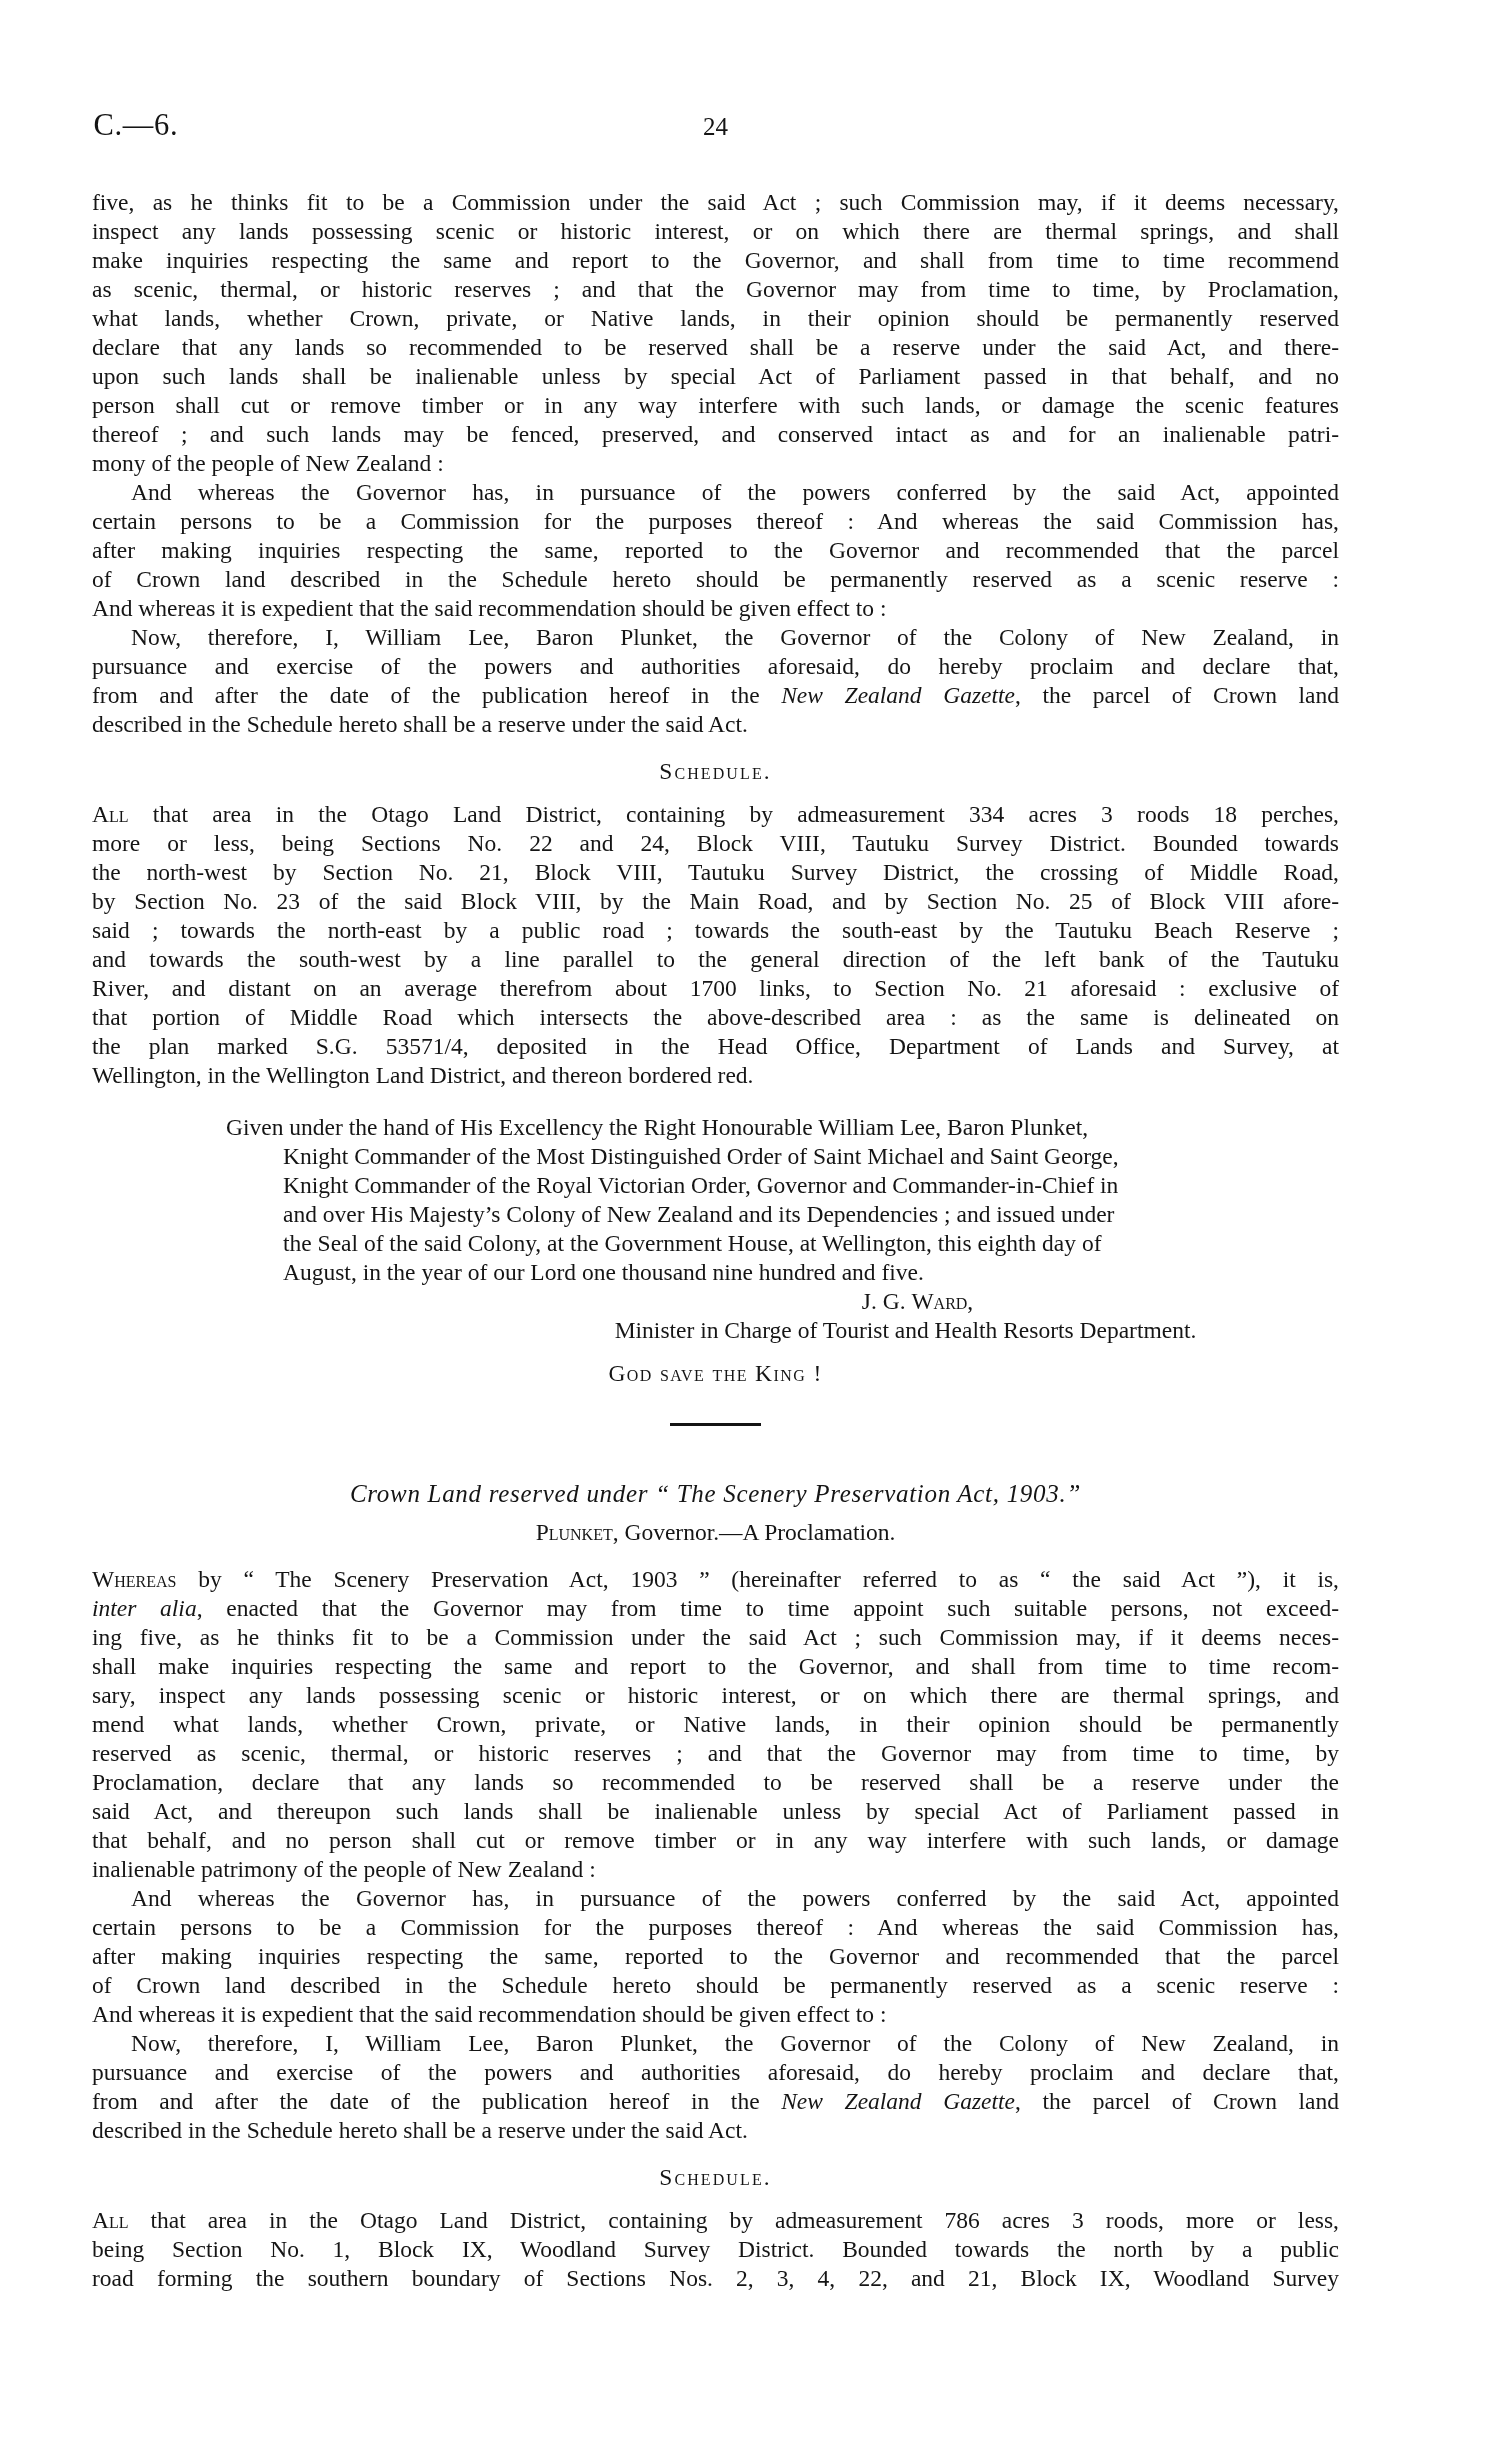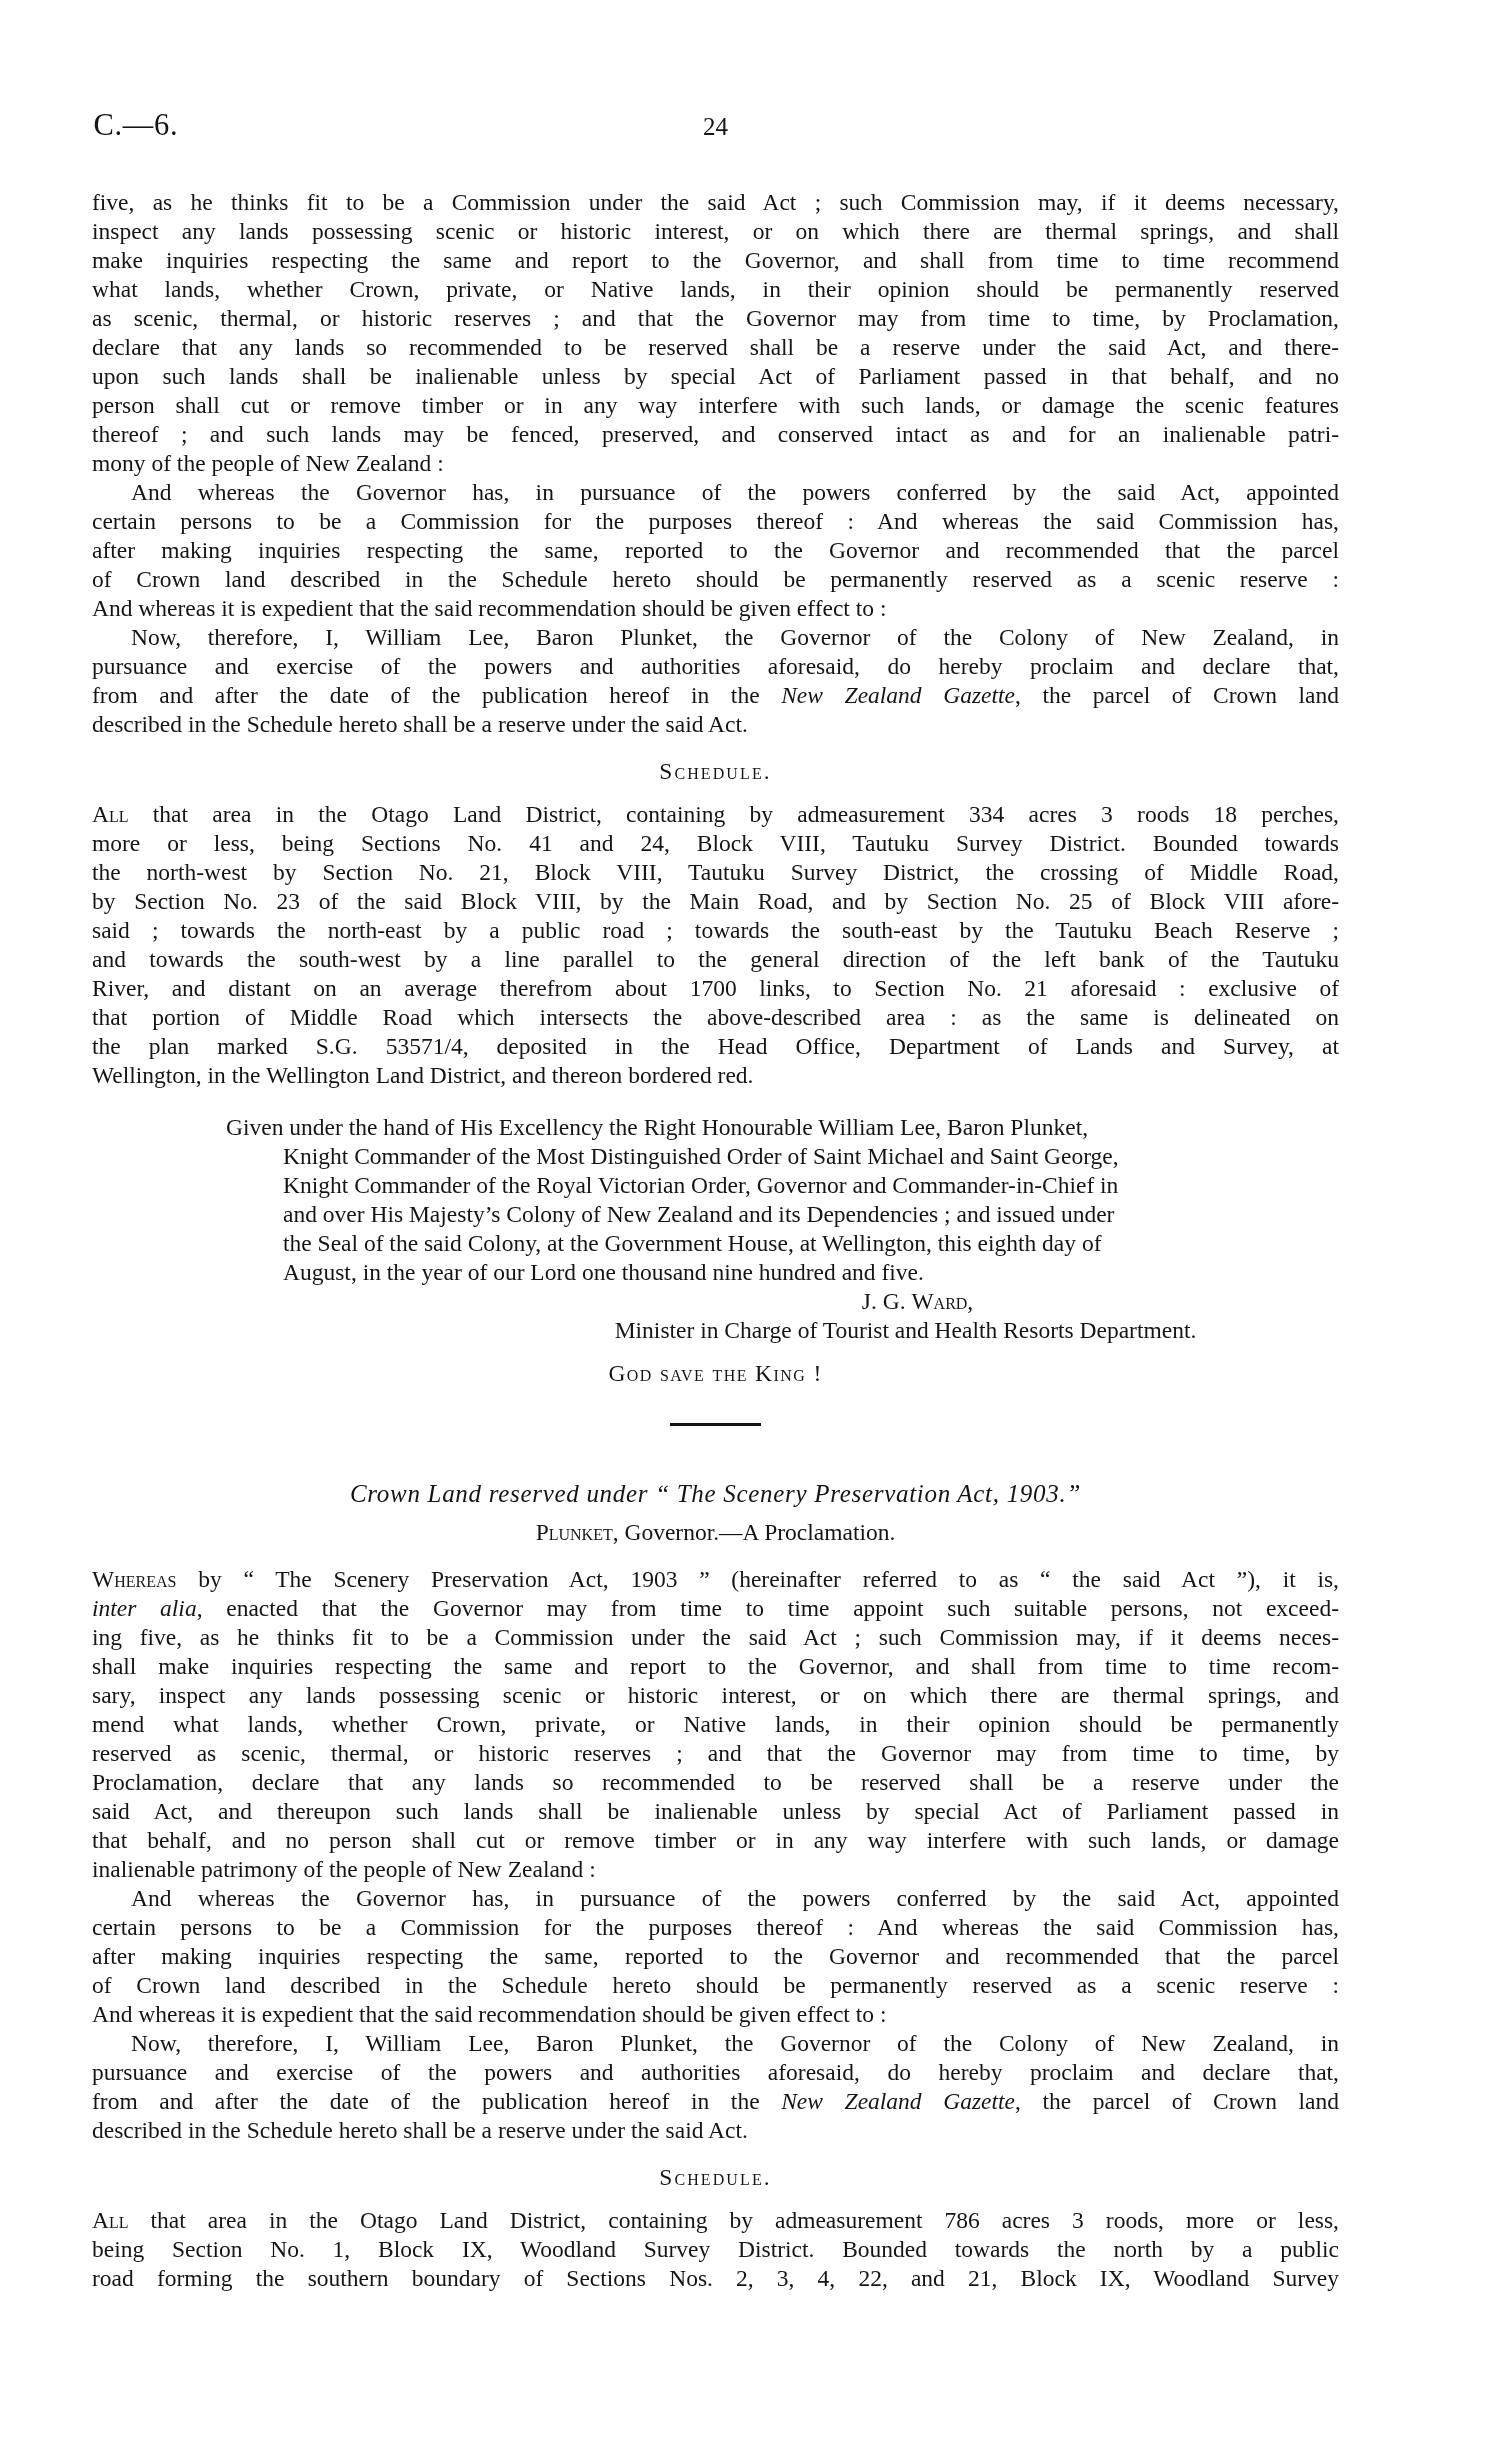--- a/index.html
+++ b/index.html
@@ -68,22 +68,22 @@
   <header class="pagehead">
     <span class="docref">C.—6.</span>
     <span class="pageno">24</span>
   </header>
 
   <section>
     <div class="para">
         <div class="tline just">five, as he thinks fit to be a Commission under the said Act ; such Commission may, if it deems necessary,</div>
         <div class="tline just">inspect any lands possessing scenic or historic interest, or on which there are thermal springs, and shall</div>
         <div class="tline just">make inquiries respecting the same and report to the Governor, and shall from time to time recommend</div>
+        <div class="tline just">as scenic, thermal, or historic reserves ; and that the Governor may from time to time, by Proclamation,</div>
         <div class="tline just">what lands, whether Crown, private, or Native lands, in their opinion should be permanently reserved</div>
-        <div class="tline just">as scenic, thermal, or historic reserves ; and that the Governor may from time to time, by Proclamation,</div>
         <div class="tline just">declare that any lands so recommended to be reserved shall be a reserve under the said Act, and there-</div>
         <div class="tline just">upon such lands shall be inalienable unless by special Act of Parliament passed in that behalf, and no</div>
         <div class="tline just">person shall cut or remove timber or in any way interfere with such lands, or damage the scenic features</div>
         <div class="tline just">thereof ; and such lands may be fenced, preserved, and conserved intact as and for an inalienable patri-</div>
         <div class="tline">mony of the people of New Zealand :</div>
       </div>
     <div class="para indent1">
         <div class="tline just">And whereas the Governor has, in pursuance of the powers conferred by the said Act, appointed</div>
         <div class="tline just">certain persons to be a Commission for the purposes thereof : And whereas the said Commission has,</div>
         <div class="tline just">after making inquiries respecting the same, reported to the Governor and recommended that the parcel</div>
@@ -93,21 +93,21 @@
     <div class="para indent1">
         <div class="tline just">Now, therefore, I, William Lee, Baron Plunket, the Governor of the Colony of New Zealand, in</div>
         <div class="tline just">pursuance and exercise of the powers and authorities aforesaid, do hereby proclaim and declare that,</div>
         <div class="tline just">from and after the date of the publication hereof in the <i>New Zealand Gazette</i>, the parcel of Crown land</div>
         <div class="tline">described in the Schedule hereto shall be a reserve under the said Act.</div>
       </div>
 
     <h3 class="schedhead"><span class="sc">Schedule.</span></h3>
     <div class="para">
         <div class="tline just"><span class="sc">All</span> that area in the Otago Land District, containing by admeasurement 334 acres 3 roods 18 perches,</div>
-        <div class="tline just">more or less, being Sections No. 41 and 24, Block VIII, Tautuku Survey District. Bounded towards</div>
+        <div class="tline just">more or less, being Sections No. 22 and 24, Block VIII, Tautuku Survey District. Bounded towards</div>
         <div class="tline just">the north-west by Section No. 21, Block VIII, Tautuku Survey District, the crossing of Middle Road,</div>
         <div class="tline just">by Section No. 23 of the said Block VIII, by the Main Road, and by Section No. 25 of Block VIII afore-</div>
         <div class="tline just">said ; towards the north-east by a public road ; towards the south-east by the Tautuku Beach Reserve ;</div>
         <div class="tline just">and towards the south-west by a line parallel to the general direction of the left bank of the Tautuku</div>
         <div class="tline just">River, and distant on an average therefrom about 1700 links, to Section No. 21 aforesaid : exclusive of</div>
         <div class="tline just">that portion of Middle Road which intersects the above-described area : as the same is delineated on</div>
         <div class="tline just">the plan marked S.G. 53571/4, deposited in the Head Office, Department of Lands and Survey, at</div>
         <div class="tline">Wellington, in the Wellington Land District, and thereon bordered red.</div>
       </div>
 

